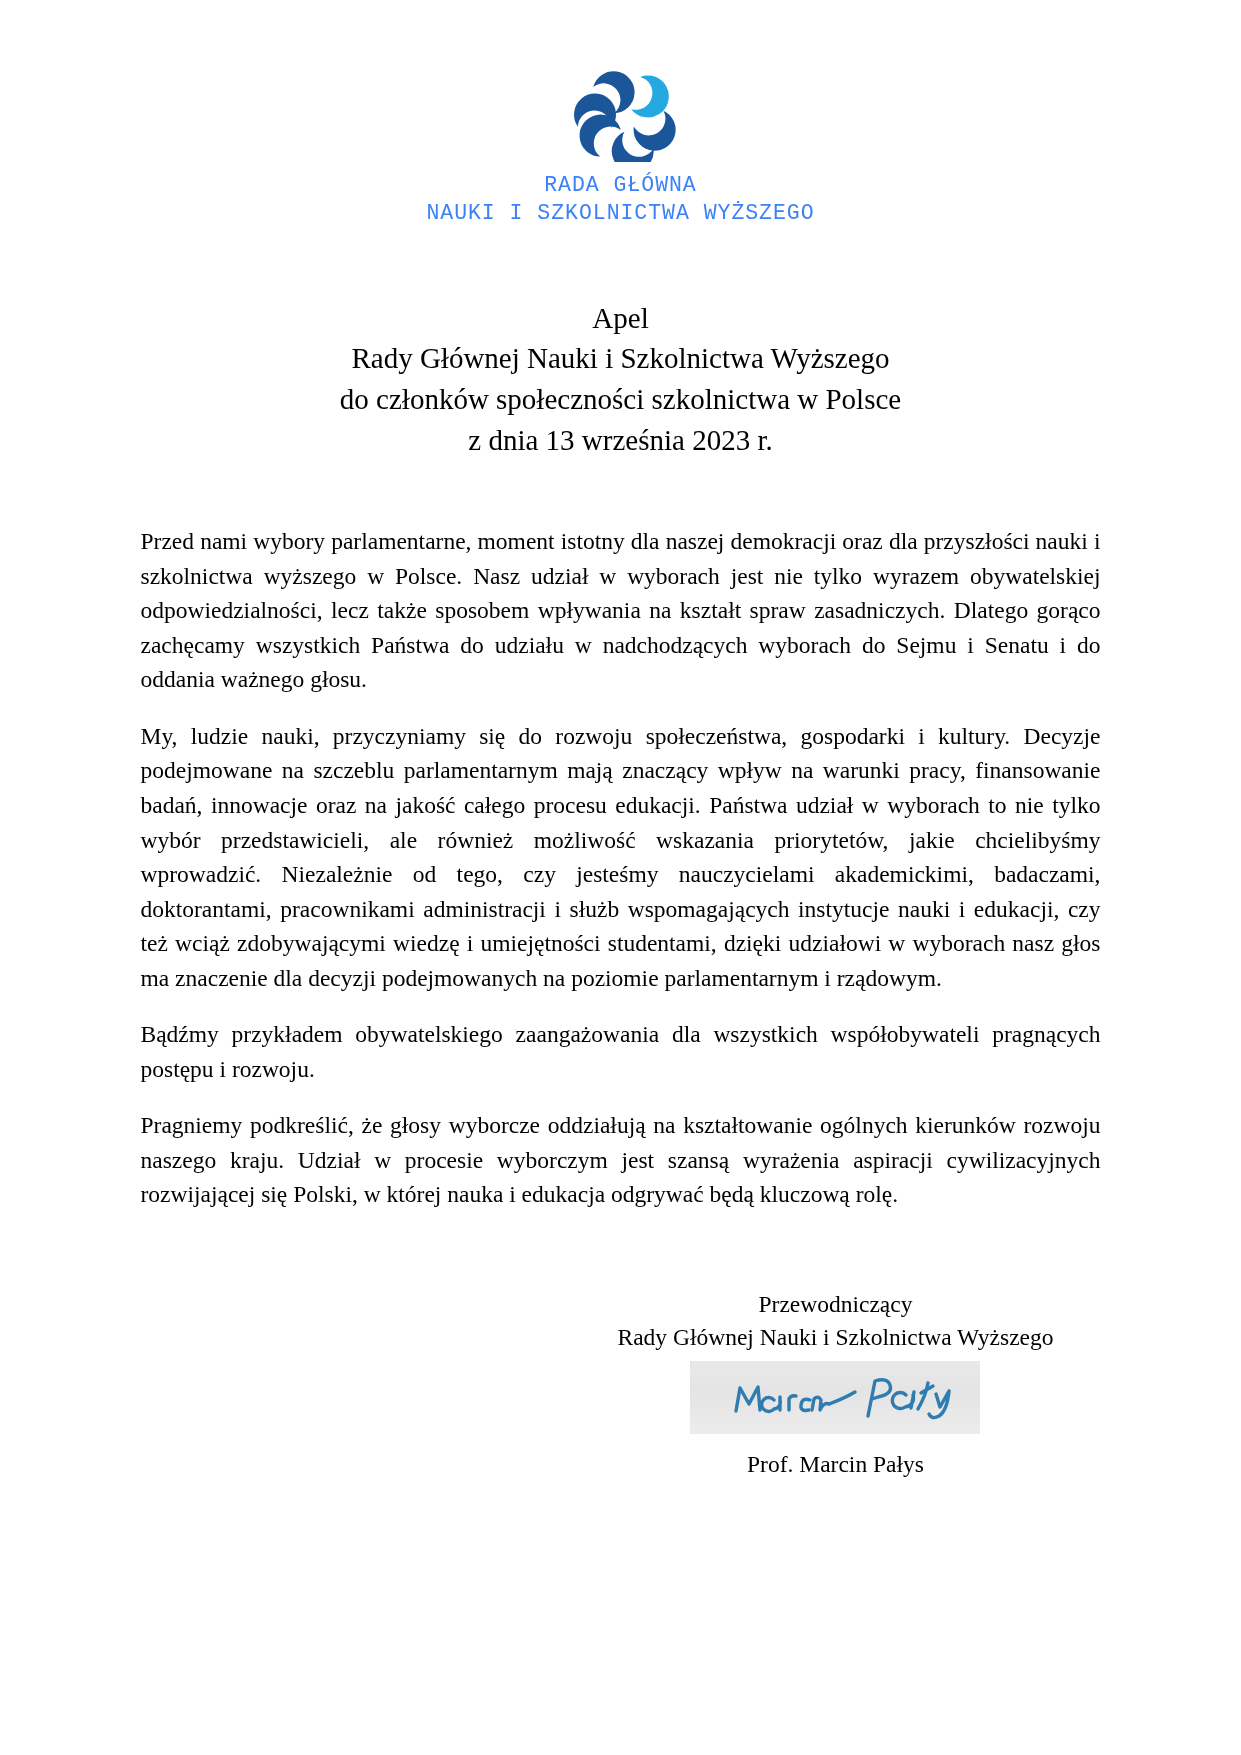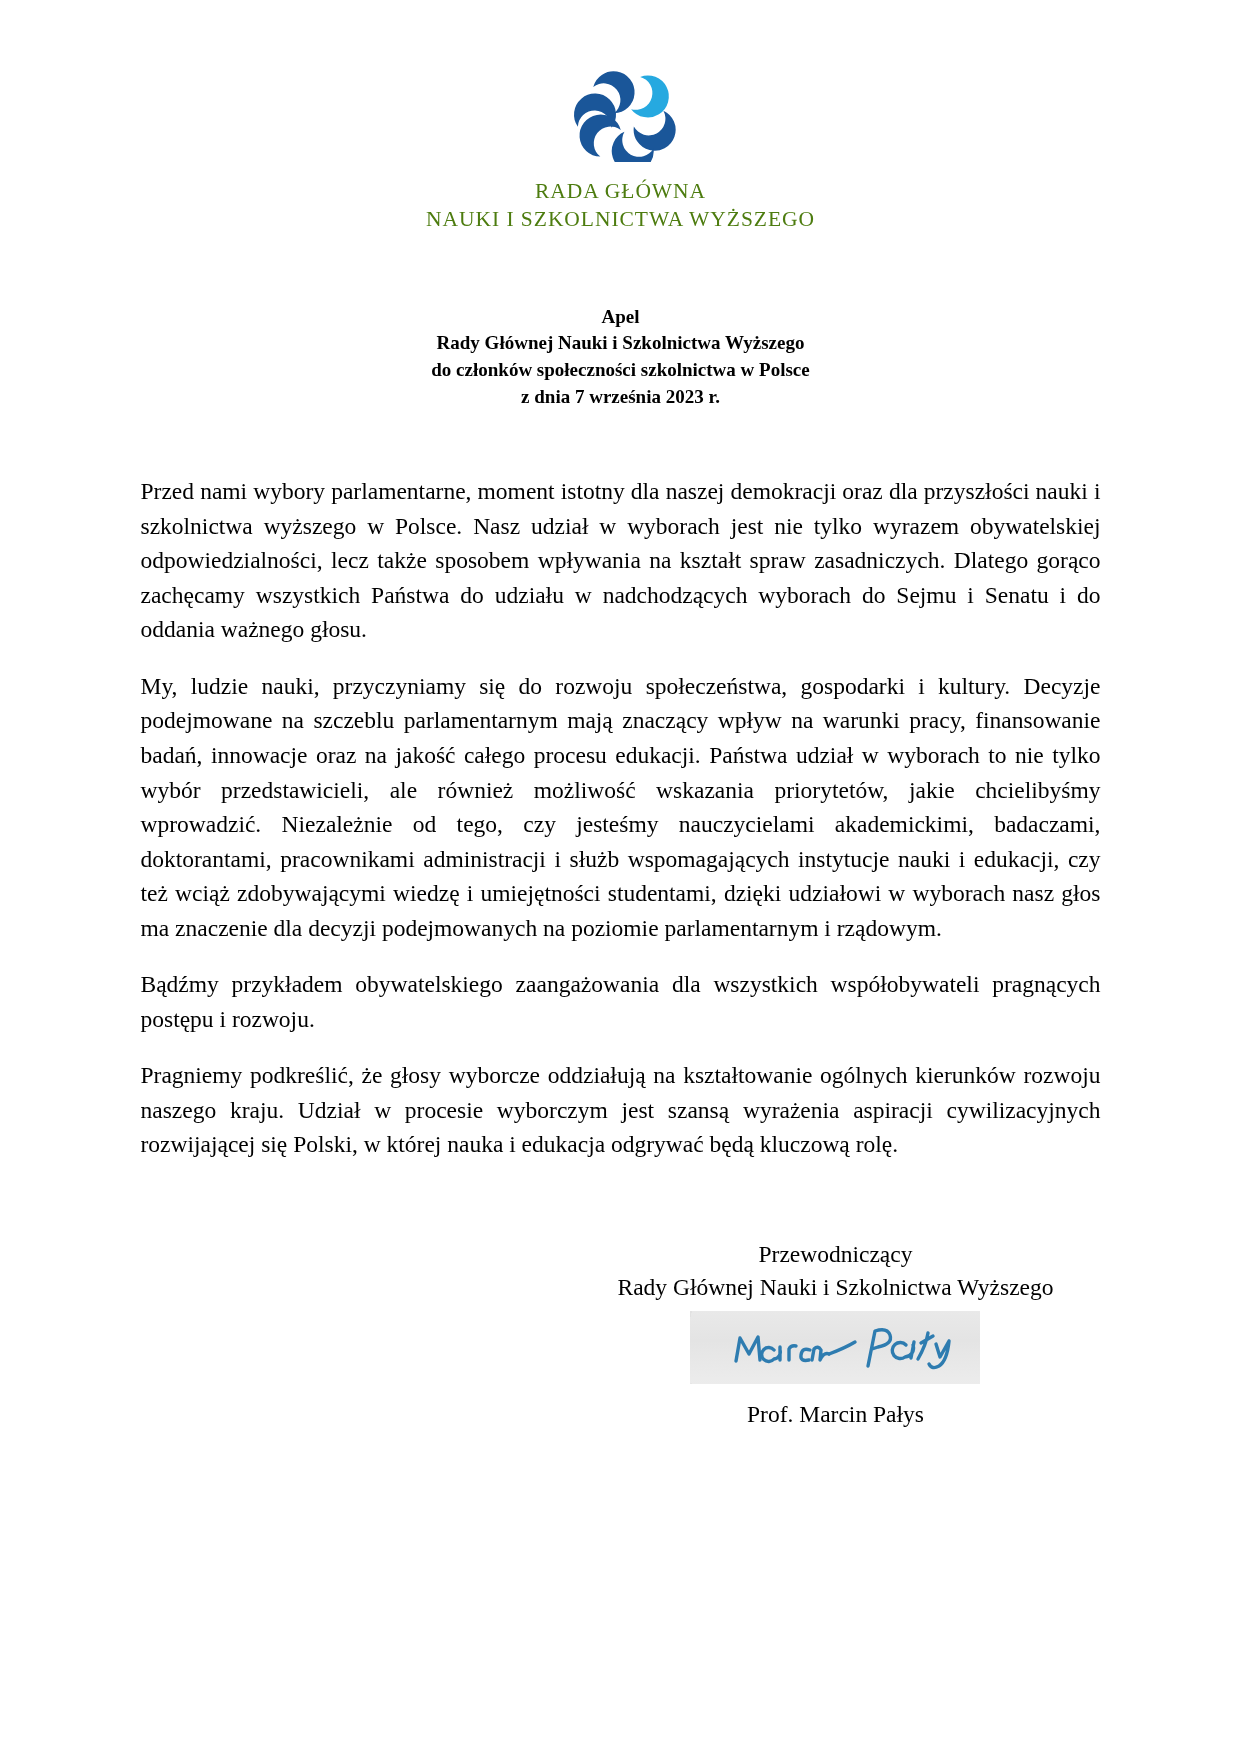--- a/index.html
+++ b/index.html
@@ -30,42 +30,42 @@
     padding-top: 58px;
     text-align: center;
   }
   .logo-wrap {
     display: block;
     margin: 0 auto;
     width: 116px;
     height: 104px;
   }
   .org-name {
-    margin-top: 16px;
-    color: #4d7c0f;
-    font-family: Liberation Serif, serif;
+    margin-top: 10px;
+    color: #3b82f6;
+    font-family: Liberation Mono, monospace;
     letter-spacing: 0.06em;
     line-height: 1.30;
   }
   .org-line1 {
     display: block;
     font-size: 21.5px;
   }
   .org-line2 {
     display: block;
     font-size: 21.5px;
     text-align: center;
   }
 
   
   .title-block {
     margin-top: 70px;
     text-align: center;
-    font-weight: bold;
-    font-size: 19px;
+    font-weight: normal;
+    font-size: 29px;
     line-height: 1.40;
   }
   .title-block .t-line { display: block; }
 
   
   .body-copy {
     margin: 16px auto;
     padding-top: 48px;
     width: 960px;
   }
@@ -152,21 +152,21 @@
     <div class="org-name">
       <span class="org-line1">RADA GŁÓWNA</span>
       <span class="org-line2">NAUKI I SZKOLNICTWA WYŻSZEGO</span>
     </div>
   </header>
 
   <div class="title-block">
     <span class="t-line">Apel</span>
     <span class="t-line">Rady Głównej Nauki i Szkolnictwa Wyższego</span>
     <span class="t-line">do członków społeczności szkolnictwa w Polsce</span>
-    <span class="t-line">z dnia 7 września 2023 r.</span>
+    <span class="t-line">z dnia 13 września 2023 r.</span>
   </div>
 
   <main class="body-copy">
     <p>Przed nami wybory parlamentarne, moment istotny dla naszej demokracji oraz dla przyszłości nauki i szkolnictwa wyższego w Polsce. Nasz udział w wyborach jest nie tylko wyrazem obywatelskiej odpowiedzialności, lecz także sposobem wpływania na kształt spraw zasadniczych. Dlatego gorąco zachęcamy wszystkich Państwa do udziału w nadchodzących wyborach do Sejmu i Senatu i do oddania ważnego głosu.</p>
     <p>My, ludzie nauki, przyczyniamy się do rozwoju społeczeństwa, gospodarki i kultury. Decyzje podejmowane na szczeblu parlamentarnym mają znaczący wpływ na warunki pracy, finansowanie badań, innowacje oraz na jakość całego procesu edukacji. Państwa udział w wyborach to nie tylko wybór przedstawicieli, ale również możliwość wskazania priorytetów, jakie chcielibyśmy wprowadzić. Niezależnie od tego, czy jesteśmy nauczycielami akademickimi, badaczami, doktorantami, pracownikami administracji i służb wspomagających instytucje nauki i edukacji, czy też wciąż zdobywającymi wiedzę i umiejętności studentami, dzięki udziałowi w wyborach nasz głos ma znaczenie dla decyzji podejmowanych na poziomie parlamentarnym i rządowym.</p>
     <p>Bądźmy przykładem obywatelskiego zaangażowania dla wszystkich współobywateli pragnących postępu i rozwoju.</p>
     <p>Pragniemy podkreślić, że głosy wyborcze oddziałują na kształtowanie ogólnych kierunków rozwoju naszego kraju. Udział w procesie wyborczym jest szansą wyrażenia aspiracji cywilizacyjnych rozwijającej się Polski, w której nauka i edukacja odgrywać będą kluczową rolę.</p>
   </main>
 
   <footer class="sign-block">

